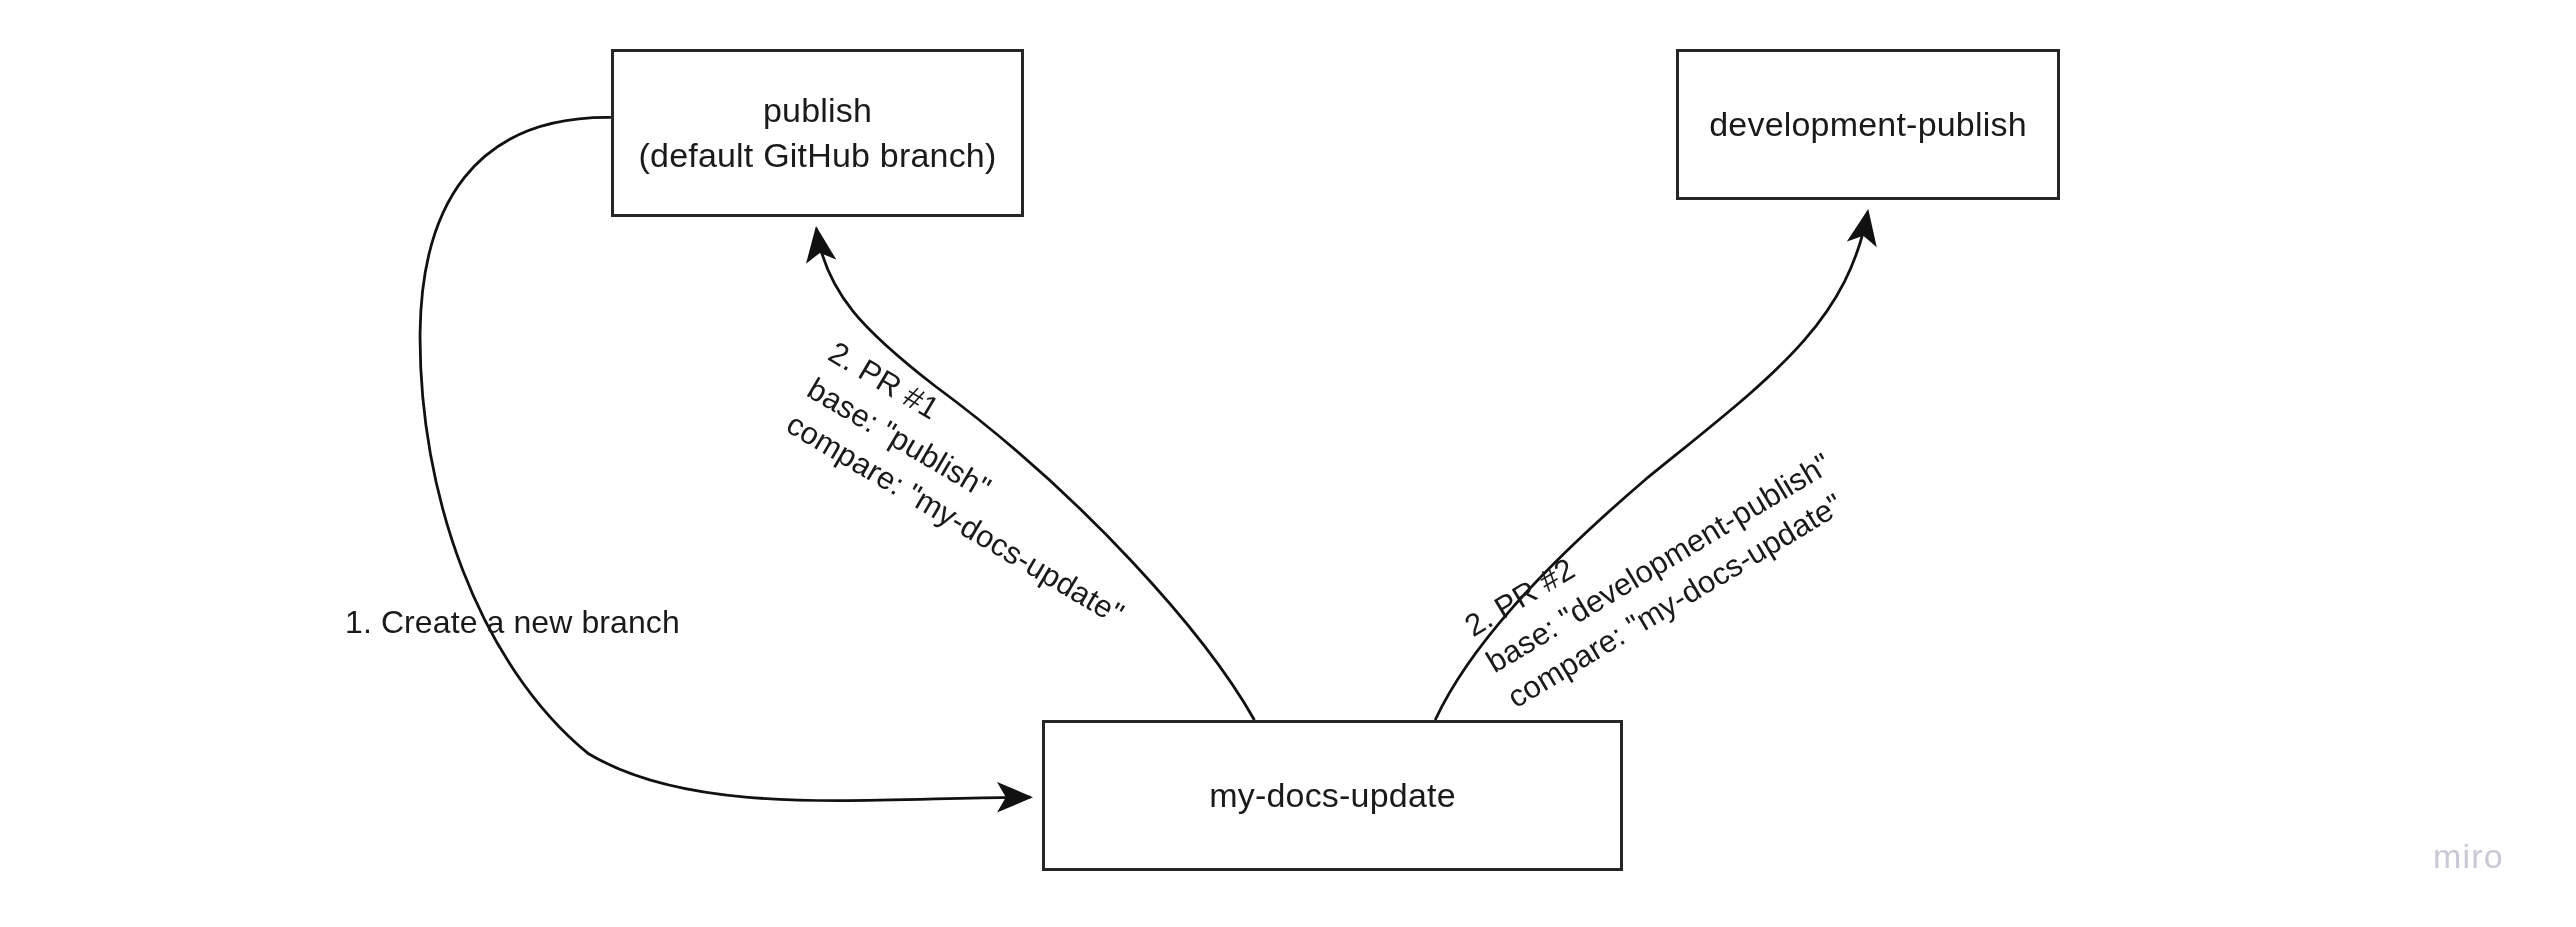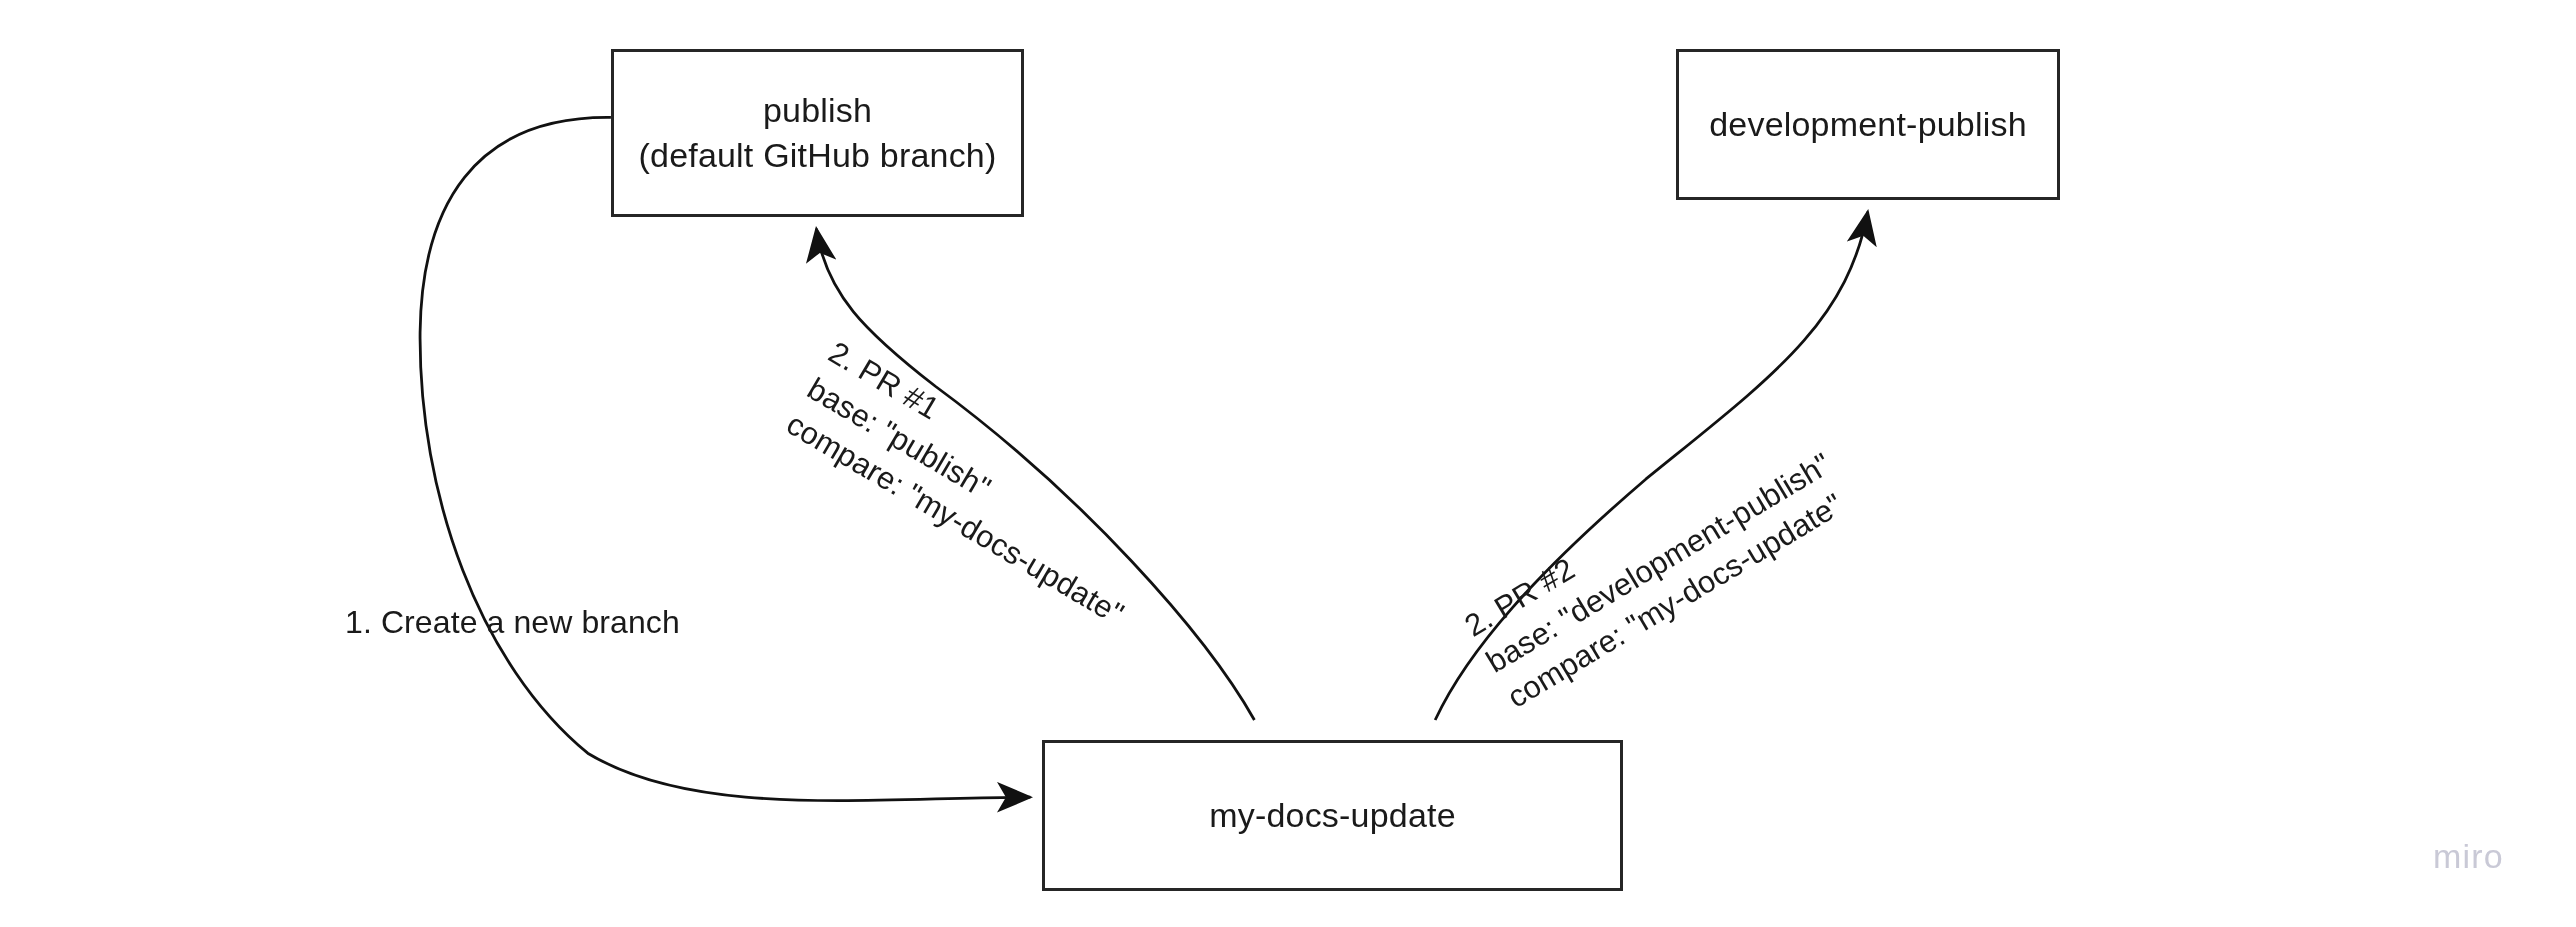--- a/index.html
+++ b/index.html
@@ -33,21 +33,21 @@
     justify-content: center;
     text-align: center;
     color: #1a1a1a;
     font-size: 34px;
     line-height: 1.32;
     white-space: pre-line;
     letter-spacing: 0.2px;
   }
   #node-publish   { left: 611px;  top: 49px;  width: 413px; height: 168px; }
   #node-devpub    { left: 1676px; top: 49px;  width: 384px; height: 151px; }
-  #node-mydocs    { left: 1042px; top: 720px; width: 581px; height: 151px; margin-top: 20px; }
+  #node-mydocs    { left: 1042px; top: 720px; width: 581px; height: 151px; }
 
   .edge-label {
     position: absolute;
     color: #1a1a1a;
     font-size: 31px;
     line-height: 1.34;
     white-space: pre-line;
     letter-spacing: 0.1px;
   }
   #label-create {

